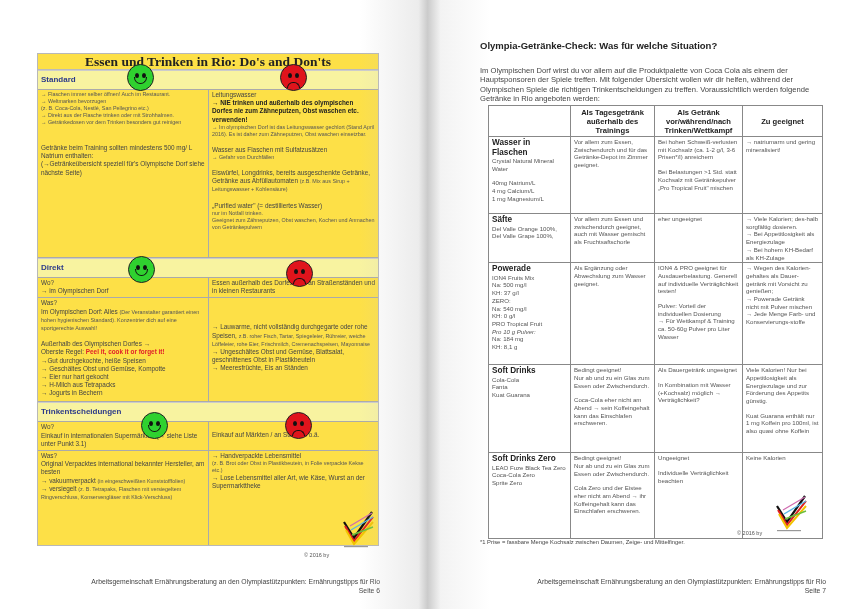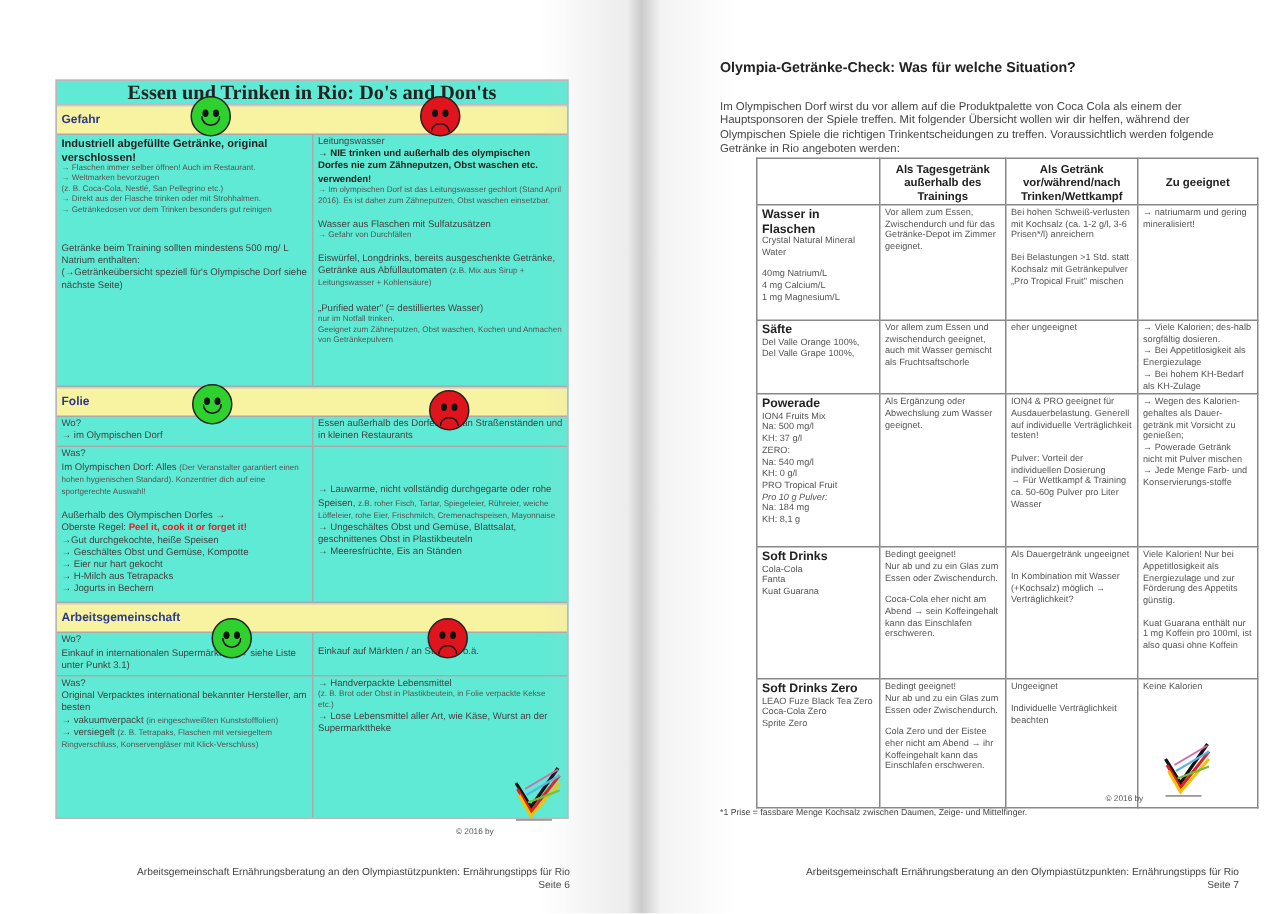--- a/index.html
+++ b/index.html
@@ -7,21 +7,21 @@
   body { font-family: "Liberation Sans", sans-serif; color: #333; position: relative; }
 
   .spread { position: absolute; left: 0; top: 0; width: 850px; height: 609px; background: #fff; }
   .page { position: absolute; top: 0; height: 609px; background: #fff; }
   .page-left { left: 0; width: 425px; }
   .page-right { left: 425px; width: 425px; }
   .gutter { position: absolute; top: 0; left: 360px; width: 130px; height: 609px; pointer-events: none;
     background: linear-gradient(to right, rgba(255,255,255,0) 0%, rgba(200,200,200,0.35) 45%, rgba(175,175,175,0.65) 52%, rgba(215,215,215,0.3) 62%, rgba(255,255,255,0) 100%); }
 
   
-  .lt { position: absolute; left: 37px; top: 53px; width: 342px; border: 1px solid #b8b8b8; background: #5eead4; }
+  .lt { position: absolute; left: 37px; top: 53px; width: 342px; border: 1px solid #b8b8b8; background: #fde047; }
   .lt-title { height: 16px; text-align: center; font-family: "Liberation Serif", serif; font-weight: bold; font-size: 13.5px; color: #222; line-height: 16px; border-bottom: 1px solid #bbb; }
   .band { position: relative; height: 20px; background: #f8f3a0; border-bottom: 1px solid #aaa; border-top: 1px solid #ccc; }
   .band-label { position: absolute; left: 3px; top: 4px; font-size: 8px; font-weight: bold; color: #2b3a8a; }
   .row { display: flex; border-bottom: 1px solid #aaa; }
   .cell { width: 171px; padding: 1px 3px 2px 3px; font-size: 6.4px; line-height: 8.2px; color: #444; }
   .cell + .cell { border-left: 1px solid #aaa; }
   .cell .sm { font-size: 5.4px; line-height: 7px; color: #555; }
   .cell .b { font-weight: bold; color: #222; }
   .cell .big { font-size: 7.4px; line-height: 9px; font-weight: bold; color: #222; }
   .cell .red { color: #e0202a; font-weight: bold; }
@@ -37,45 +37,44 @@
   .smiley.bad .mouth { top: 17px; border-bottom: none; border-radius: 8px 8px 0 0; height: 6px; }
 
   .logo { position: absolute; width: 34px; height: 40px; }
   .copyright { position: absolute; font-size: 5.5px; color: #555; }
 
   .footer { position: absolute; right: 0; text-align: right; font-size: 6.8px; line-height: 8.5px; color: #444; }
 
   
   .rp-title { position: absolute; left: 480px; top: 40px; font-size: 9.5px; font-weight: bold; color: #222; }
   .rp-intro { position: absolute; left: 480px; top: 66px; width: 330px; font-size: 7.6px; line-height: 9.4px; color: #444; }
-  .rt { position: absolute; left: 504px; top: 105px; width: 334px; border-collapse: collapse; table-layout: fixed; border-radius: 29px; }
+  .rt { position: absolute; left: 488px; top: 105px; width: 334px; border-collapse: collapse; table-layout: fixed; border-radius: 29px; }
   .rt th, .rt td { border: 1px solid #888; vertical-align: top; }
   .rt th { font-size: 7.6px; line-height: 9px; font-weight: bold; color: #222; text-align: center; vertical-align: middle; padding: 1px 2px; height: 31px; }
   .rt td { font-size: 6.1px; line-height: 7.7px; color: #555; padding: 1px 3px 1px 3px; }
   .rt td.name { color: #555; }
   .rt td.name .nm { font-size: 8.2px; line-height: 9.5px; font-weight: bold; color: #222; display: block; }
   .rt .it { font-style: italic; }
   .rt .sp { display: block; height: 7px; }
   .footnote { position: absolute; left: 480px; top: 539px; font-size: 5.8px; color: #444; }
 </style>
 </head>
 <body>
 
 <div class="spread">
 
   <div class="page page-left">
     <div class="lt">
       <div class="lt-title">Essen und Trinken in Rio: Do's and Don'ts</div>
 
       <div class="band">
-        <span class="band-label">Gefahr</span>
+        <span class="band-label">Standard</span>
       </div>
       <div class="row" style="height:168px;">
         <div class="cell">
-          <div class="big">Industriell abgefüllte Getränke, original verschlossen!</div>
           <div class="sm">→ Flaschen immer selber öffnen! Auch im Restaurant.</div>
           <div class="sm">→ Weltmarken bevorzugen</div>
           <div class="sm">(z. B. Coca-Cola, Nestlé, San Pellegrino etc.)</div>
           <div class="sm">→ Direkt aus der Flasche trinken oder mit Strohhalmen.</div>
           <div class="sm">→ Getränkedosen vor dem Trinken besonders gut reinigen</div>
           <div class="gap" style="height:18px;"></div>
           <div>Getränke beim Training sollten mindestens 500 mg/ L Natrium enthalten:</div>
           <div>(→Getränkeübersicht speziell für's Olympische Dorf siehe nächste Seite)</div>
         </div>
         <div class="cell">
@@ -88,21 +87,21 @@
           <div class="gap"></div>
           <div><span>Eiswürfel, Longdrinks, bereits ausgeschenkte Getränke, Getränke aus Abfüllautomaten</span> <span class="sm">(z.B. Mix aus Sirup + Leitungswasser + Kohlensäure)</span></div>
           <div class="gap"></div>
           <div>„Purified water" (= destilliertes Wasser)</div>
           <div class="sm">nur im Notfall trinken.</div>
           <div class="sm">Geeignet zum Zähneputzen, Obst waschen, Kochen und Anmachen von Getränkepulvern</div>
         </div>
       </div>
 
       <div class="band">
-        <span class="band-label">Folie</span>
+        <span class="band-label">Direkt</span>
       </div>
       <div class="row">
         <div class="cell">
           <div>Wo?</div>
           <div>→ im Olympischen Dorf</div>
         </div>
         <div class="cell">
           <div>Essen außerhalb des Dorfes, v.a. an Straßenständen und in kleinen Restaurants</div>
         </div>
       </div>
@@ -121,21 +120,21 @@
         </div>
         <div class="cell">
           <div class="gap" style="height:24px;"></div>
           <div><span>→ Lauwarme, nicht vollständig durchgegarte oder rohe Speisen,</span> <span class="sm">z.B. roher Fisch, Tartar, Spiegeleier, Rühreier, weiche Löffeleier, rohe Eier, Frischmilch, Cremenachspeisen, Mayonnaise</span></div>
           <div>→ Ungeschältes Obst und Gemüse, Blattsalat, geschnittenes Obst in Plastikbeuteln</div>
           <div>→ Meeresfrüchte, Eis an Ständen</div>
         </div>
       </div>
 
       <div class="band">
-        <span class="band-label">Arbeitsgemeinschaft</span>
+        <span class="band-label">Trinkentscheidungen</span>
       </div>
       <div class="row">
         <div class="cell">
           <div>Wo?</div>
           <div>Einkauf in internationalen Supermärkten (→ siehe Liste unter Punkt 3.1)</div>
         </div>
         <div class="cell" style="padding-top:9px;">
           <div>Einkauf auf Märkten / an Ständen o.ä.</div>
         </div>
       </div>

